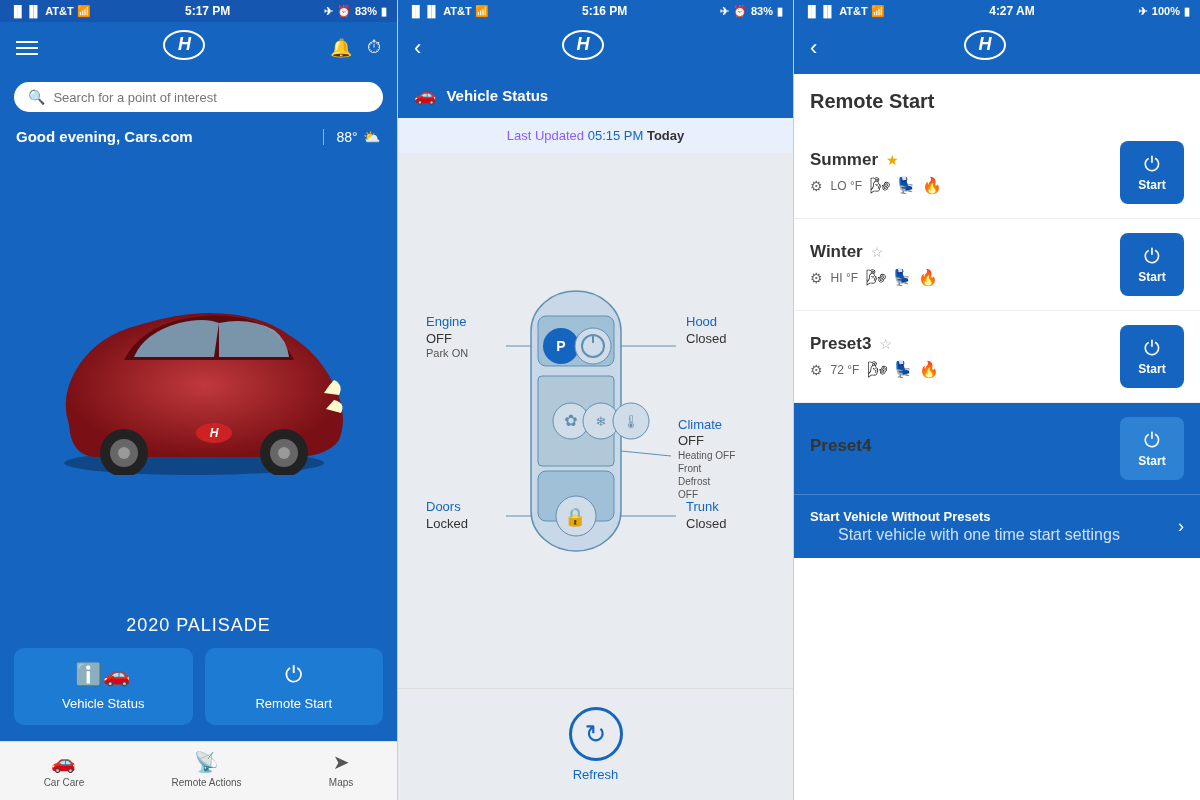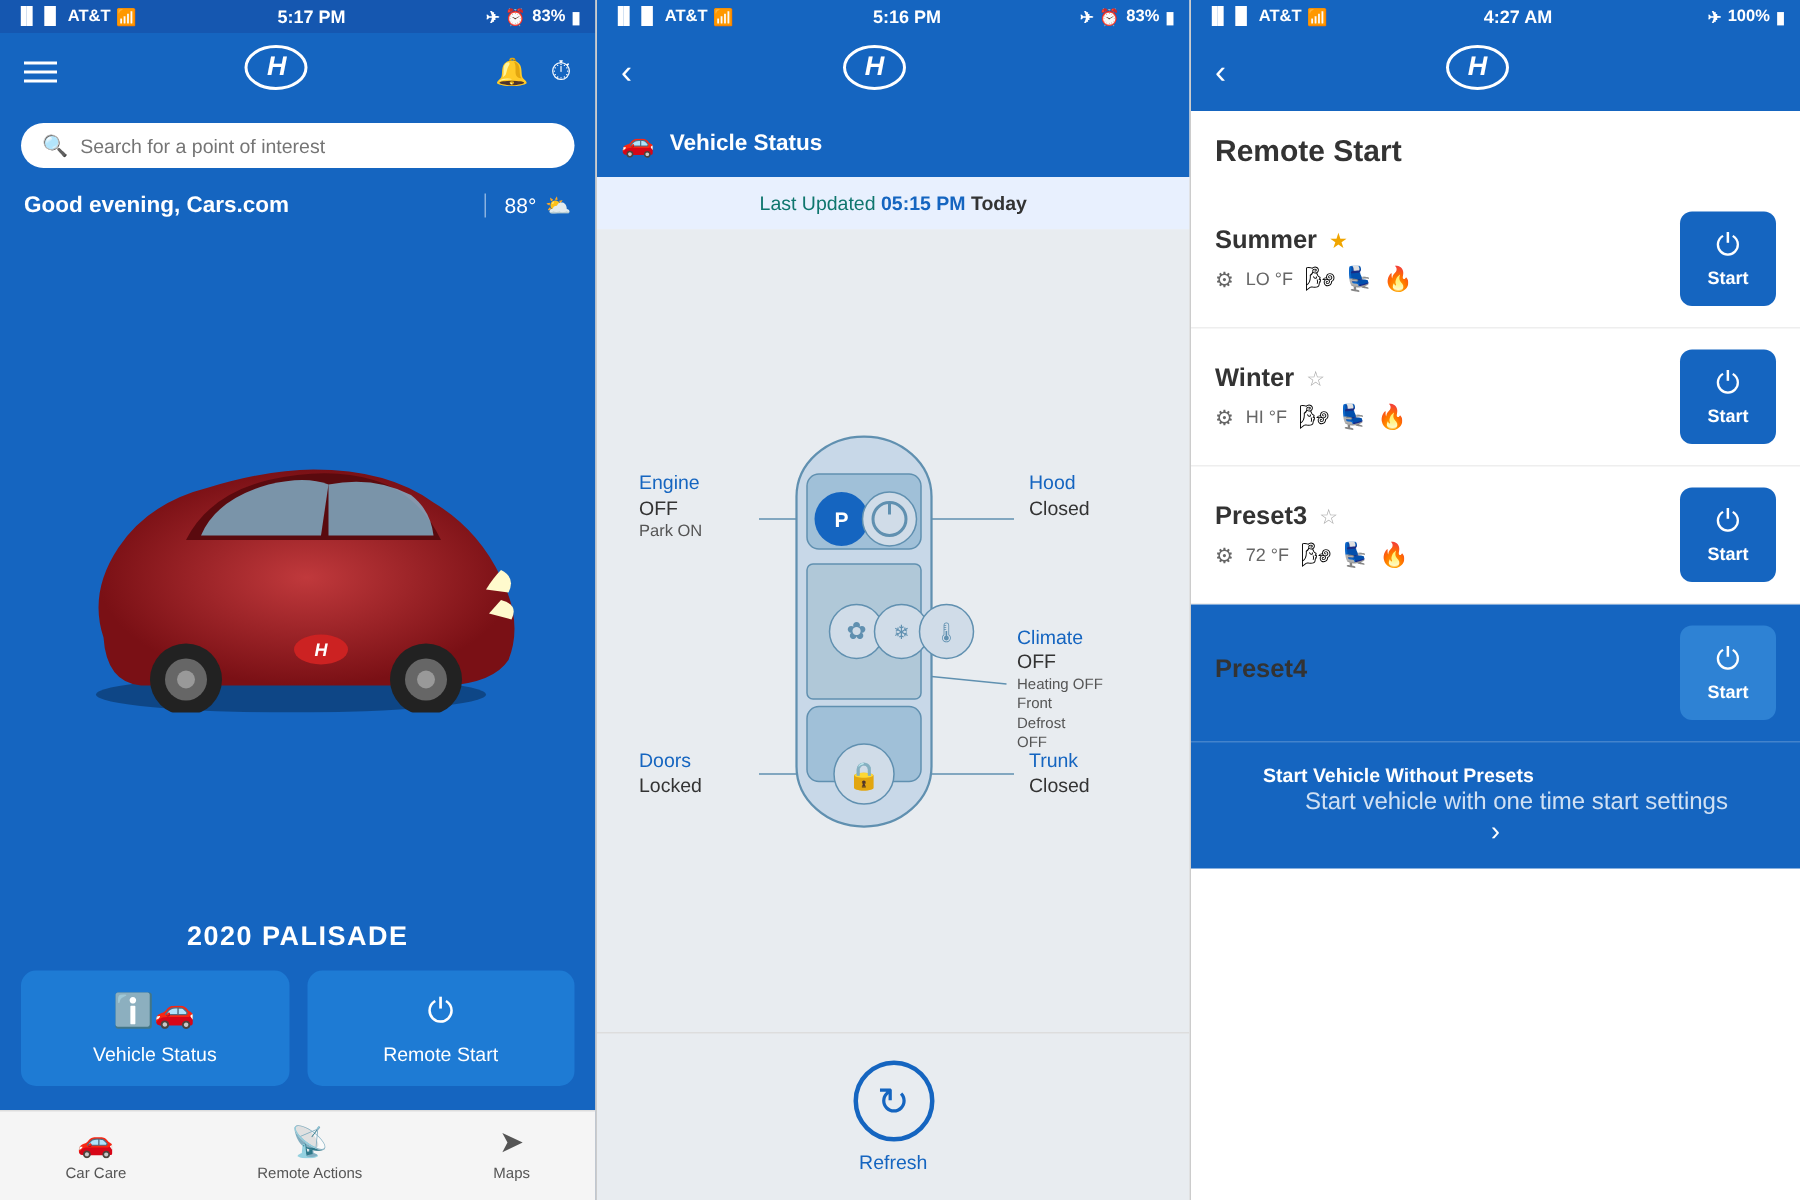--- a/index.html
+++ b/index.html
@@ -91,21 +91,21 @@
       display: flex;
       align-items: center;
       justify-content: center;
       padding: 10px;
       position: relative;
     }
 
     .car-name {
       color: white;
       font-size: 18px;
-      font-weight: 700;
+      font-weight: 400;
       text-align: center;
       padding: 8px 16px 12px;
       letter-spacing: 1px;
     }
 
     .action-buttons {
       display: flex;
       gap: 12px;
       padding: 0 14px 16px;
     }
@@ -296,21 +296,20 @@
     }
 
     .start-without-presets {
       background: #1565C0;
       padding: 14px 16px;
       display: flex;
       align-items: center;
       justify-content: space-between;
       cursor: pointer;
       border-top: 1px solid rgba(255,255,255,0.2);
-      flex-direction: column;
     }
     .swp-info {}
     .swp-title { font-size: 13px; font-weight: 600; color: white; }
     .swp-subtitle { font-size: 16px; color: rgba(255,255,255,0.8); margin-top: 2px; margin-left: 28px; }
     .swp-arrow { color: white; font-size: 18px; }
   </style>
 </head>
 <body>
 
 <div class="panel panel-1">
@@ -452,22 +451,22 @@
     </div>
     <div style="width:32px"></div>
   </div>
 
   <div class="vehicle-status-bar">
     <span class="vs-icon">🚗</span>
     <span class="vs-title">Vehicle Status</span>
   </div>
 
   <div class="last-updated">
-    <span style="color:#0f766e;">Last Updated </span>
-    <span style="color:#1565C0;font-weight:700;">05:15 PM</span>
+    <span style="color:#8b5cf6;">Last Updated </span>
+    <span style="color:#1565C0;font-weight:400;">05:15 PM</span>
     <span style="color:#333;font-weight:700;"> <strong>Today</strong></span>
   </div>
 
   <div class="vehicle-diagram">
     <svg width="360" height="320" viewBox="0 0 360 320">
 
       <text x="10" y="65" font-size="13" fill="#1565C0" font-weight="500">Engine</text>
       <text x="10" y="82" font-size="13" fill="#333">OFF</text>
       <text x="10" y="96" font-size="11" fill="#555">Park ON</text>
 

